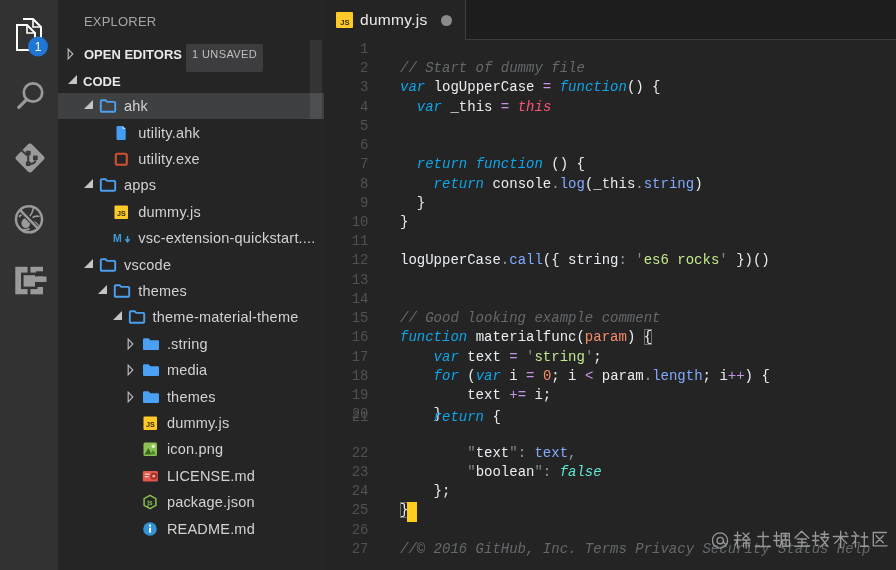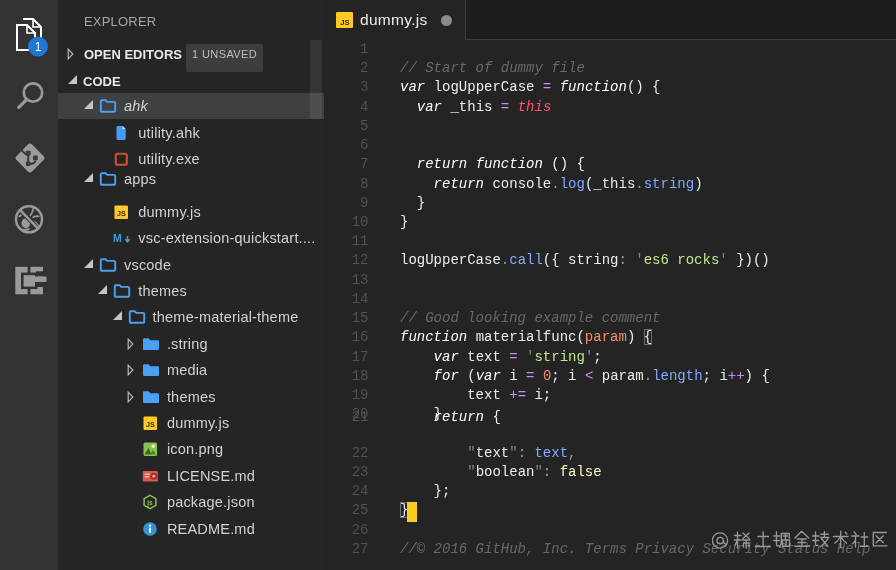--- a/index.html
+++ b/index.html
@@ -6,47 +6,47 @@
   html,body { width:896px; height:570px; overflow:hidden; background:#242424; }
   body { font-family:"Liberation Sans", sans-serif; position:relative; }
   #abar { position:absolute; left:0; top:0; width:58px; height:570px; background:#323233; }
   #sidebar { position:absolute; left:58px; top:0; width:266px; height:570px; background:#252526; }
   #editor { position:absolute; left:324px; top:0; width:572px; height:570px; background:#242424; }
   #expl { position:absolute; left:26px; top:13.5px; font-size:13px; color:#a6a6a6; letter-spacing:0.2px; }
   .secrow { position:absolute; left:0; width:100%; height:27px; }
   .sechead { position:absolute; font-weight:bold; font-size:13px; color:#e8e8e8; top:50%; transform:translateY(-50%); }
   #badge1 { position:absolute; left:128px; top:4px; height:28px; background:#3d3d3f; color:#bfbfbf; font-size:11px; letter-spacing:0.4px; border-radius:2px; padding:3.5px 6px 0 6px; }
   .row { position:absolute; left:0; width:266px; height:26.4px; }
-  .row.sel { background:#3f4042;font-style:italic; }
+  .row.sel { background:#3f4042; }
   .tw { position:absolute; top:50%; transform:translateY(-50%); height:12px; }
   .tw svg, .ticon svg { display:block; }
   .ticon { position:absolute; top:50%; transform:translateY(-50%); }
   .tname { position:absolute; top:50%; transform:translateY(-50%); color:#d2d2d3; font-size:14.5px; letter-spacing:0.2px; white-space:nowrap; }
   #sbscroll { position:absolute; left:252px; top:40px; width:12px; height:79px; background:rgba(255,255,255,0.075); }
   #tabbar { position:absolute; left:0; top:0; width:572px; height:40px; background:#1d1d1e; }
   #tab { position:absolute; left:0; top:0; width:142px; height:40px; background:#242424; border-right:1px solid #3c3c3e; }
   .bborder { position:absolute; left:142px; top:39px; width:430px; height:1px; background:#3c3c3e; }
   #tabicon { position:absolute; left:12px; top:12px; }
   #tabname { position:absolute; left:36px; top:11px; color:#ececec; font-size:15.5px; letter-spacing:0.3px; }
   #tabdot { position:absolute; left:117px; top:15px; width:11px; height:11px; border-radius:50%; background:#8b8b8b; }
   #code { position:absolute; left:0; top:40px; width:572px; height:530px; font-family:"Liberation Mono", monospace; font-size:14px; }
   .cl { position:absolute; left:0; width:572px; height:19.22px; line-height:19.22px; white-space:pre; }
   .ln { position:absolute; left:0; top:0; width:44.5px; text-align:right; color:#505153; font-size:14px; }
   .ct { position:absolute; left:76px; top:0; }
-  .k  { color:#ffffff; font-style:italic; }
+  .k  { color:#0ea5e9; font-style:italic; }
   .t  { color:#ff5370; font-style:italic;margin-top:8px; }
   .c  { color:#65696c; font-style:italic; }
   .w  { color:#e9edf1; }
   .b  { color:#82aaff; }
   .o  { color:#f78c6c; }
   .g  { color:#c3e88d; }
   .p  { color:#8f9aa4; }
   .q  { color:#7e8b7d; }
   .op { color:#c792ea; }
-  .r  { color:#fef9c3; }
+  .r  { color:#5eead4;font-style:italic; }
   .bm { outline:1px solid #6e6e6e; outline-offset:-1px; }
   #cursor { position:absolute; left:83px; top:501.5px; width:10px; height:20px; background:#ffcb1c; }
   #wmark { position:absolute; left:388px; top:529px; }
 </style>
 </head>
 <body>
 <div id="abar"><svg width="58" height="570" viewBox="0 0 58 570">
 <g stroke="#ffffff" stroke-width="2" fill="none">
  <path d="M23 19 L33 19 L41 27 L41 41 L36 41"></path>
  <path d="M33 19 L33 27 L41 27" stroke-width="1.6"></path>
@@ -134,21 +134,21 @@
       <span class="tname" style="left:80.3px">utility.ahk</span>
     </div>
   <div class="row" style="top:145.8px">
       <span class="ticon" style="left:55.3px">
         <svg width="16" height="16" viewBox="0 0 16 16">
           <rect x="2.8" y="2.8" width="11" height="11" rx="1.8" fill="none" stroke="#cf5030" stroke-width="2.1"></rect>
         </svg>
       </span>
       <span class="tname" style="left:80.3px">utility.exe</span>
     </div>
-  <div class="row" style="top:166px">
+  <div class="row" style="top:172px">
       <span class="tw" style="left:26.0px">
         <svg width="9" height="9" viewBox="0 0 9 9">
           <polygon points="9,0 9,9 0,9" fill="#c5c5c5"></polygon>
         </svg>
       </span>
       <span class="ticon" style="left:41.0px">
         <svg width="18" height="16" viewBox="0 0 18 16">
           <path d="M1.8 4.6 L1.8 3.2 Q1.8 2.2 2.8 2.2 L6.6 2.2 L8.2 3.9 L15.2 3.9 Q16.2 3.9 16.2 4.9 L16.2 12.8 Q16.2 13.8 15.2 13.8 L2.8 13.8 Q1.8 13.8 1.8 12.8 Z" fill="none" stroke="#4ba0f0" stroke-width="1.9"></path>
         </svg>
       </span>

